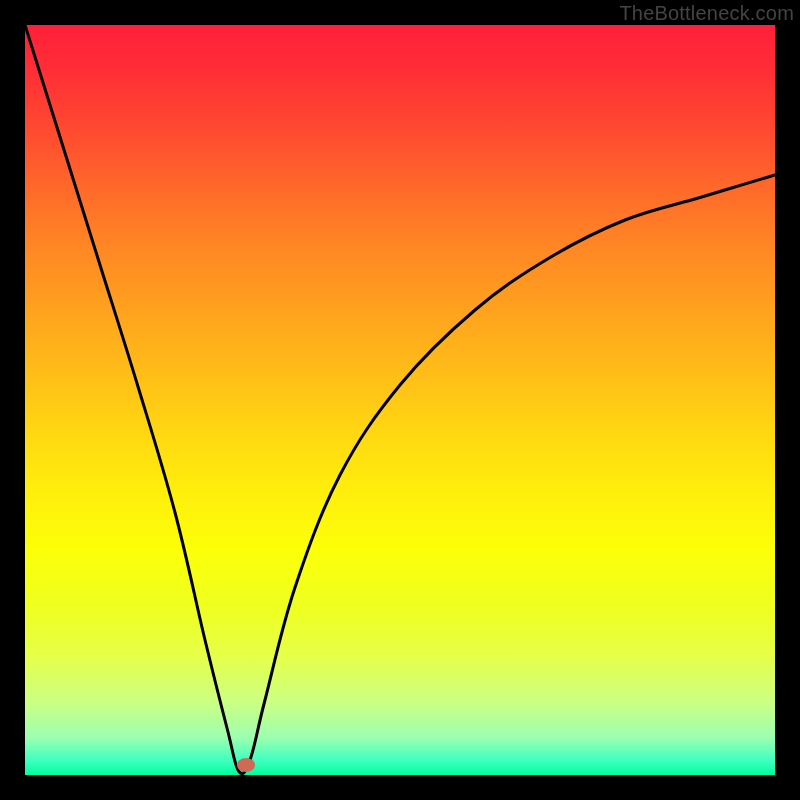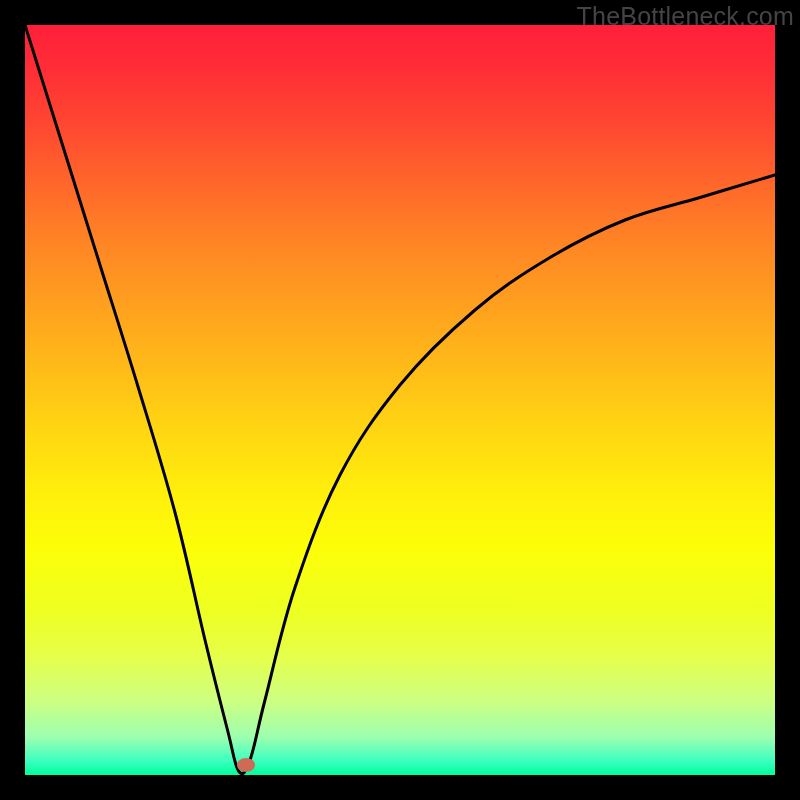--- a/index.html
+++ b/index.html
@@ -8,21 +8,21 @@
       width: 800px;
       height: 800px;
       background: #000;
       position: relative;
     }
     .watermark {
       position: absolute;
       top: 2px;
       right: 6px;
       color: #444;
-      font-size: 25px;
+      font-size: 20px;
       font-weight: 500;
       z-index: 10;
       letter-spacing: 0.2px;
     }
     .plot-area {
       position: absolute;
       top: 25px;
       left: 25px;
       width: 750px;
       height: 750px;

